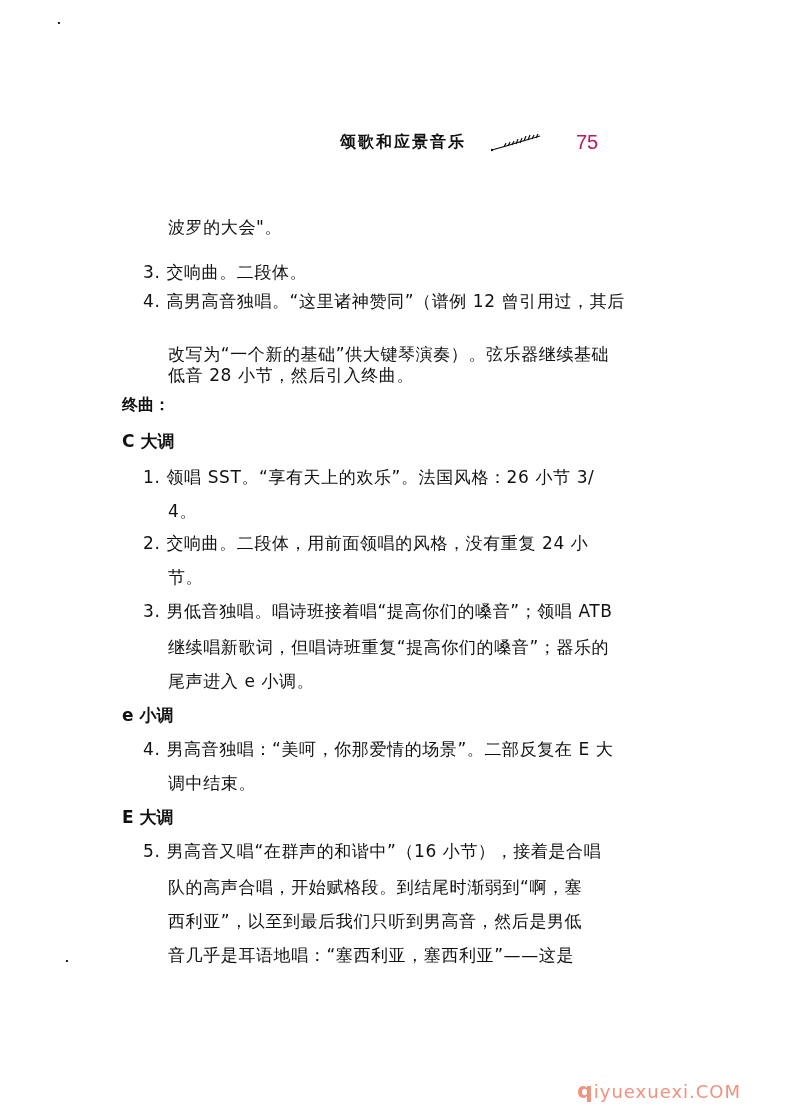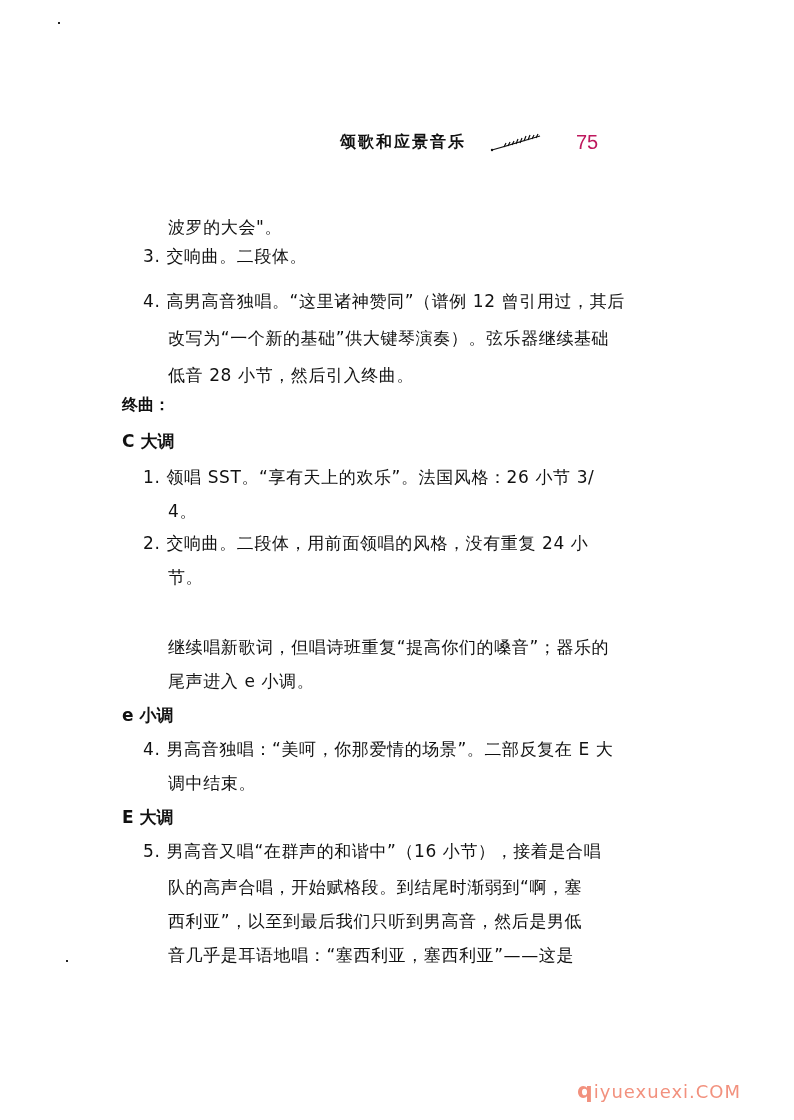--- a/index.html
+++ b/index.html
@@ -27,32 +27,33 @@
     <span class="header-title">颂歌和应景音乐</span>
     <svg class="header-orn" viewBox="0 0 56 20">
       <path d="M2 18 L50 4" stroke="#111" stroke-width="1.2" fill="none"></path>
       <path d="M14 15 l2 -4 M18 14 l2 -4 M22 13 l2 -4 M26 12 l2 -5 M30 11 l2 -5 M34 9 l2 -5 M38 8 l2 -5 M42 7 l2 -4 M46 6 l2 -4" stroke="#111" stroke-width="1.2"></path>
       <circle cx="2" cy="18" r="1.2" fill="#111"></circle>
     </svg>
     <span class="page-number">75</span>
   </div>
 
   <div class="line" style="left:168px; top:216px;">波罗的大会"。</div>
-  <div class="line" style="left:143px; top:245px;">3. 交响曲。二段体。</div>
+  <div class="line" style="left:143px; top:261px;">3. 交响曲。二段体。</div>
   <div class="line" style="left:143px; top:290px;">4. 高男高音独唱。“这里诸神赞同”（谱例 12 曾引用过，其后</div>
-  <div class="line" style="left:168px; top:327px;">改写为“一个新的基础”供大键琴演奏）。弦乐器继续基础</div>
+  <div class="line" style="left:168px; top:343px;">改写为“一个新的基础”供大键琴演奏）。弦乐器继续基础</div>
   <div class="line" style="left:168px; top:364px;">低音 28 小节，然后引入终曲。</div>
 
   <div class="heading" style="left:122px; top:395px; font-size:16px;">终曲：</div>
 
   <div class="heading" style="left:122px; top:430px;">C 大调</div>
   <div class="line" style="left:143px; top:466px;">1. 领唱 SST。“享有天上的欢乐”。法国风格：26 小节 3/</div>
   <div class="line" style="left:168px; top:500px;">4。</div>
   <div class="line" style="left:143px; top:532px;">2. 交响曲。二段体，用前面领唱的风格，没有重复 24 小</div>
   <div class="line" style="left:168px; top:566px;">节。</div>
+  <div class="line" style="left:143px; top:600px;">3. 男低音独唱。唱诗班接着唱“提高你们的嗓音”；领唱 ATB</div>
   <div class="line" style="left:168px; top:636px;">继续唱新歌词，但唱诗班重复“提高你们的嗓音”；器乐的</div>
   <div class="line" style="left:168px; top:670px;">尾声进入 e 小调。</div>
 
   <div class="heading" style="left:122px; top:704px;">e 小调</div>
   <div class="line" style="left:143px; top:738px;">4. 男高音独唱：“美呵，你那爱情的场景”。二部反复在 E 大</div>
   <div class="line" style="left:168px; top:772px;">调中结束。</div>
 
   <div class="heading" style="left:122px; top:806px;">E 大调</div>
   <div class="line" style="left:143px; top:840px;">5. 男高音又唱“在群声的和谐中”（16 小节），接着是合唱</div>
   <div class="line" style="left:168px; top:910px;">西利亚”，以至到最后我们只听到男高音，然后是男低</div>

